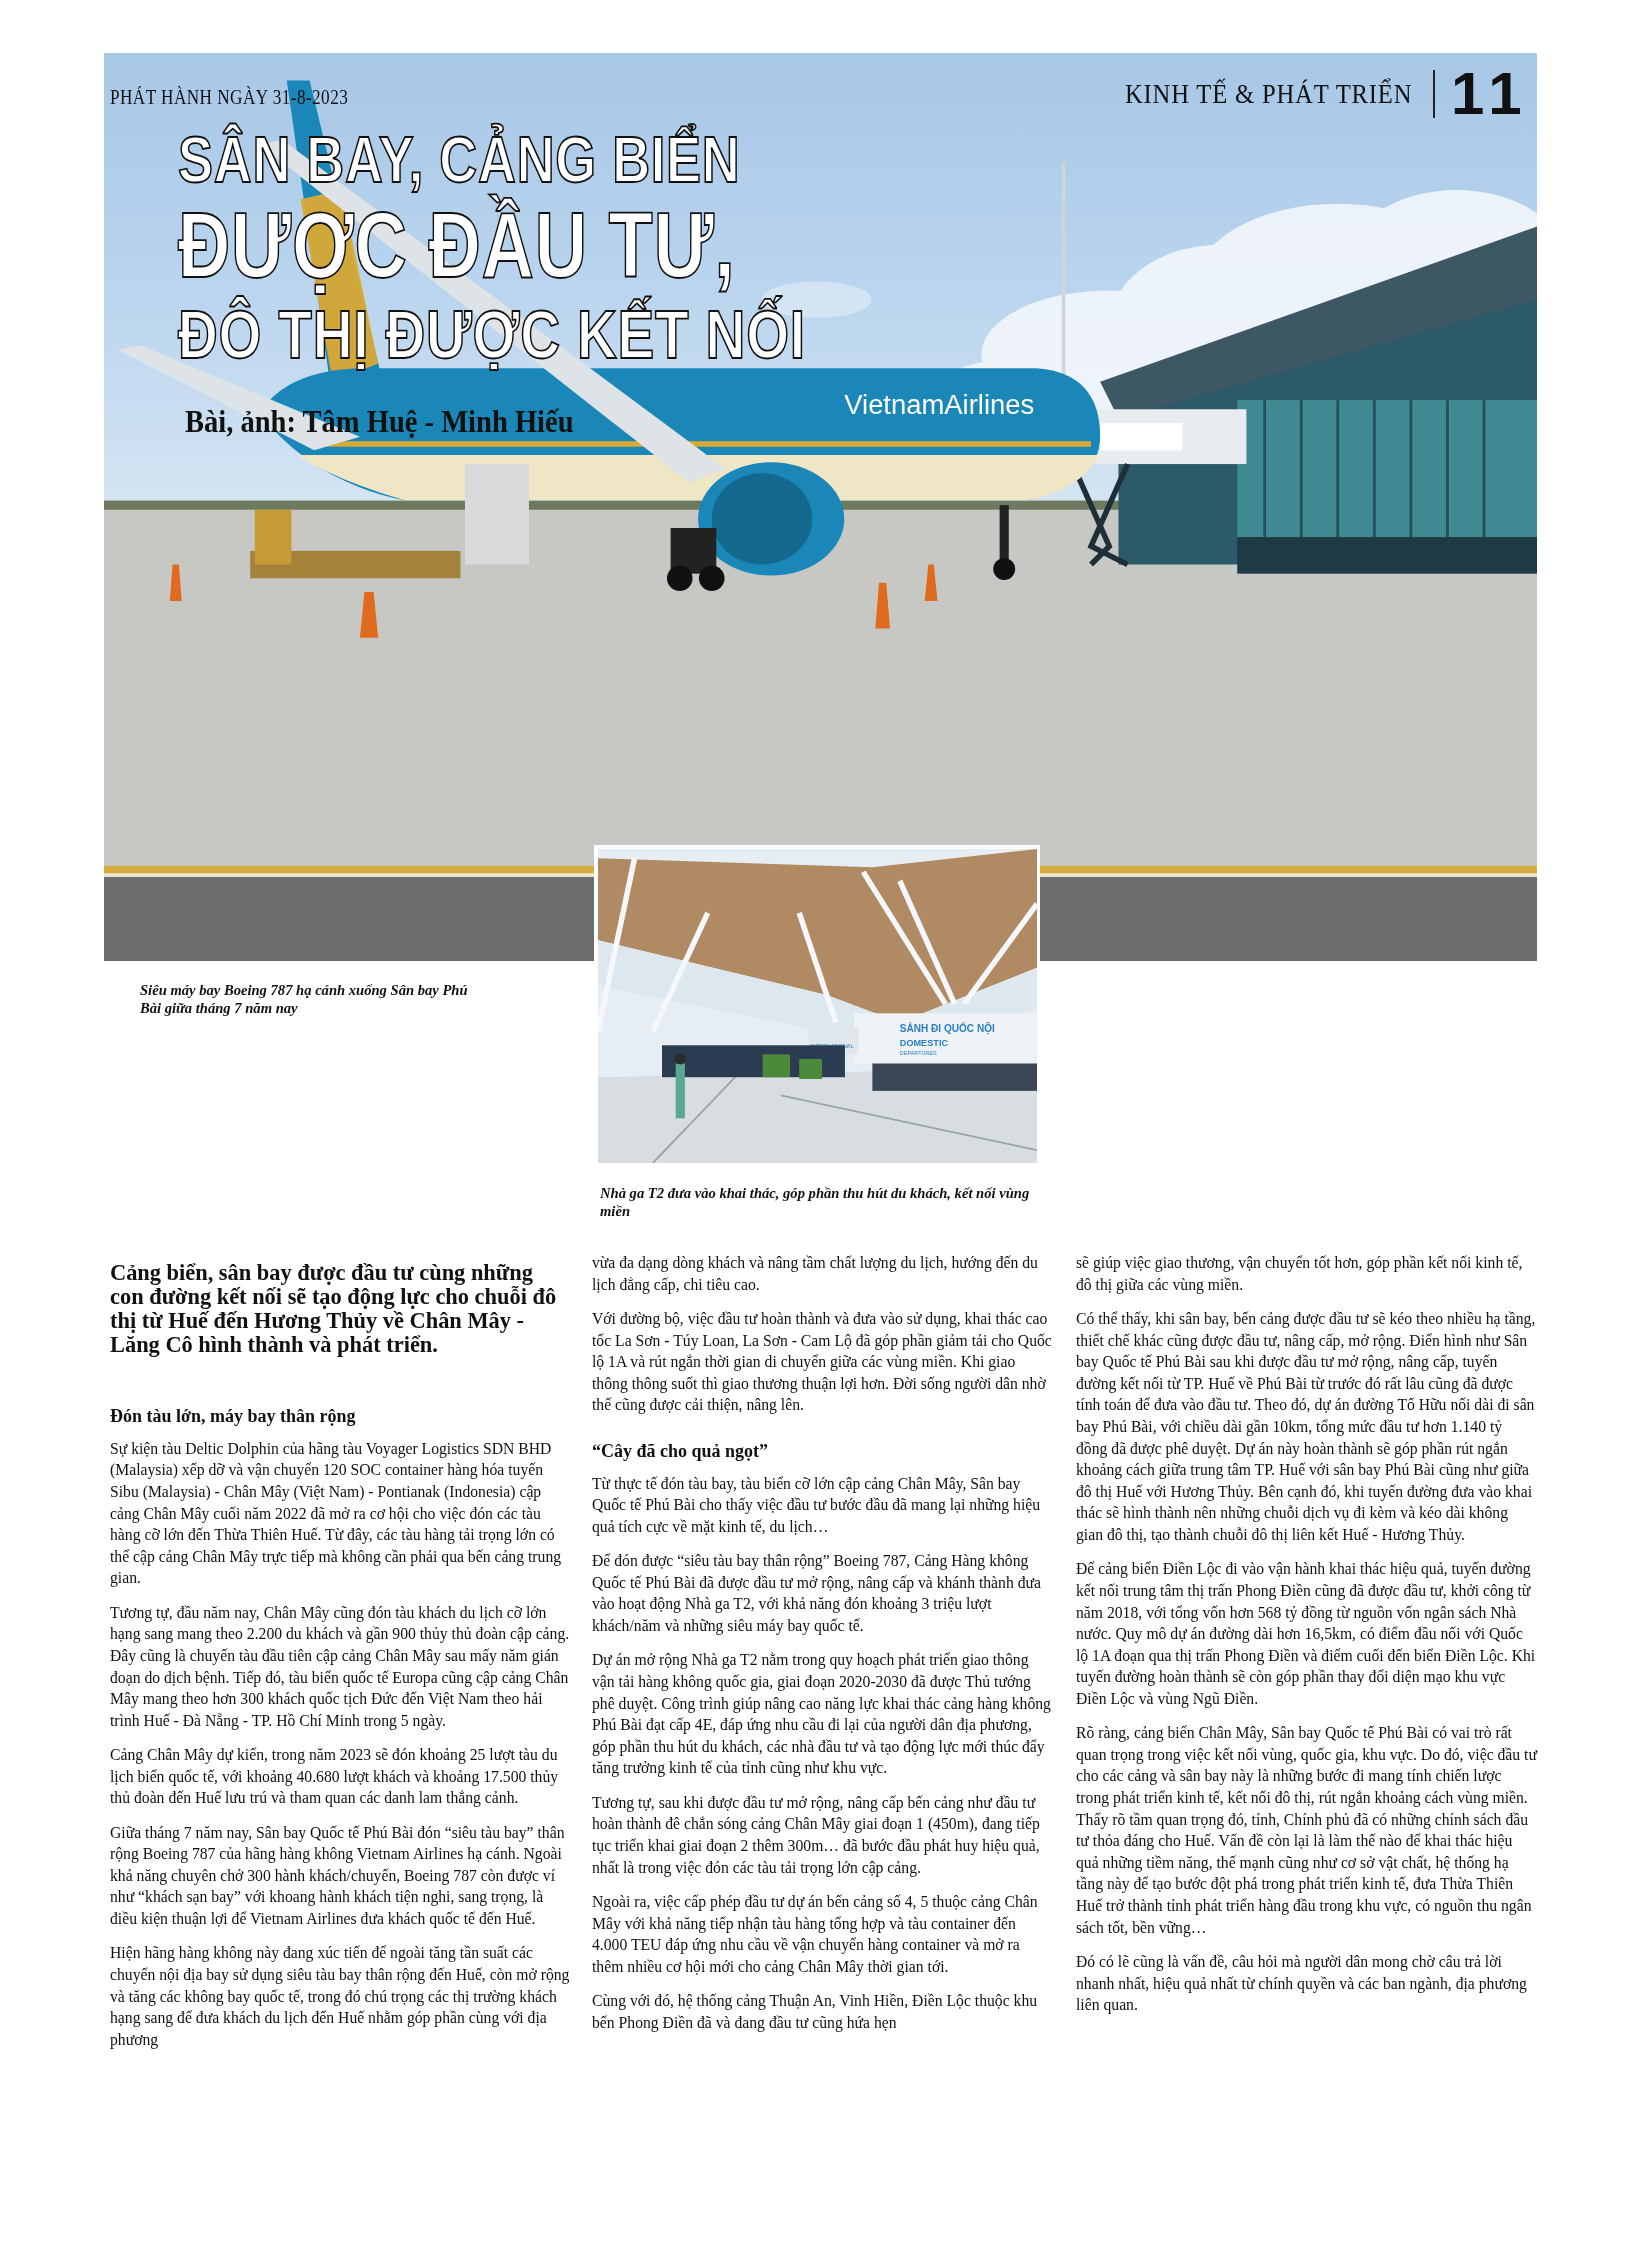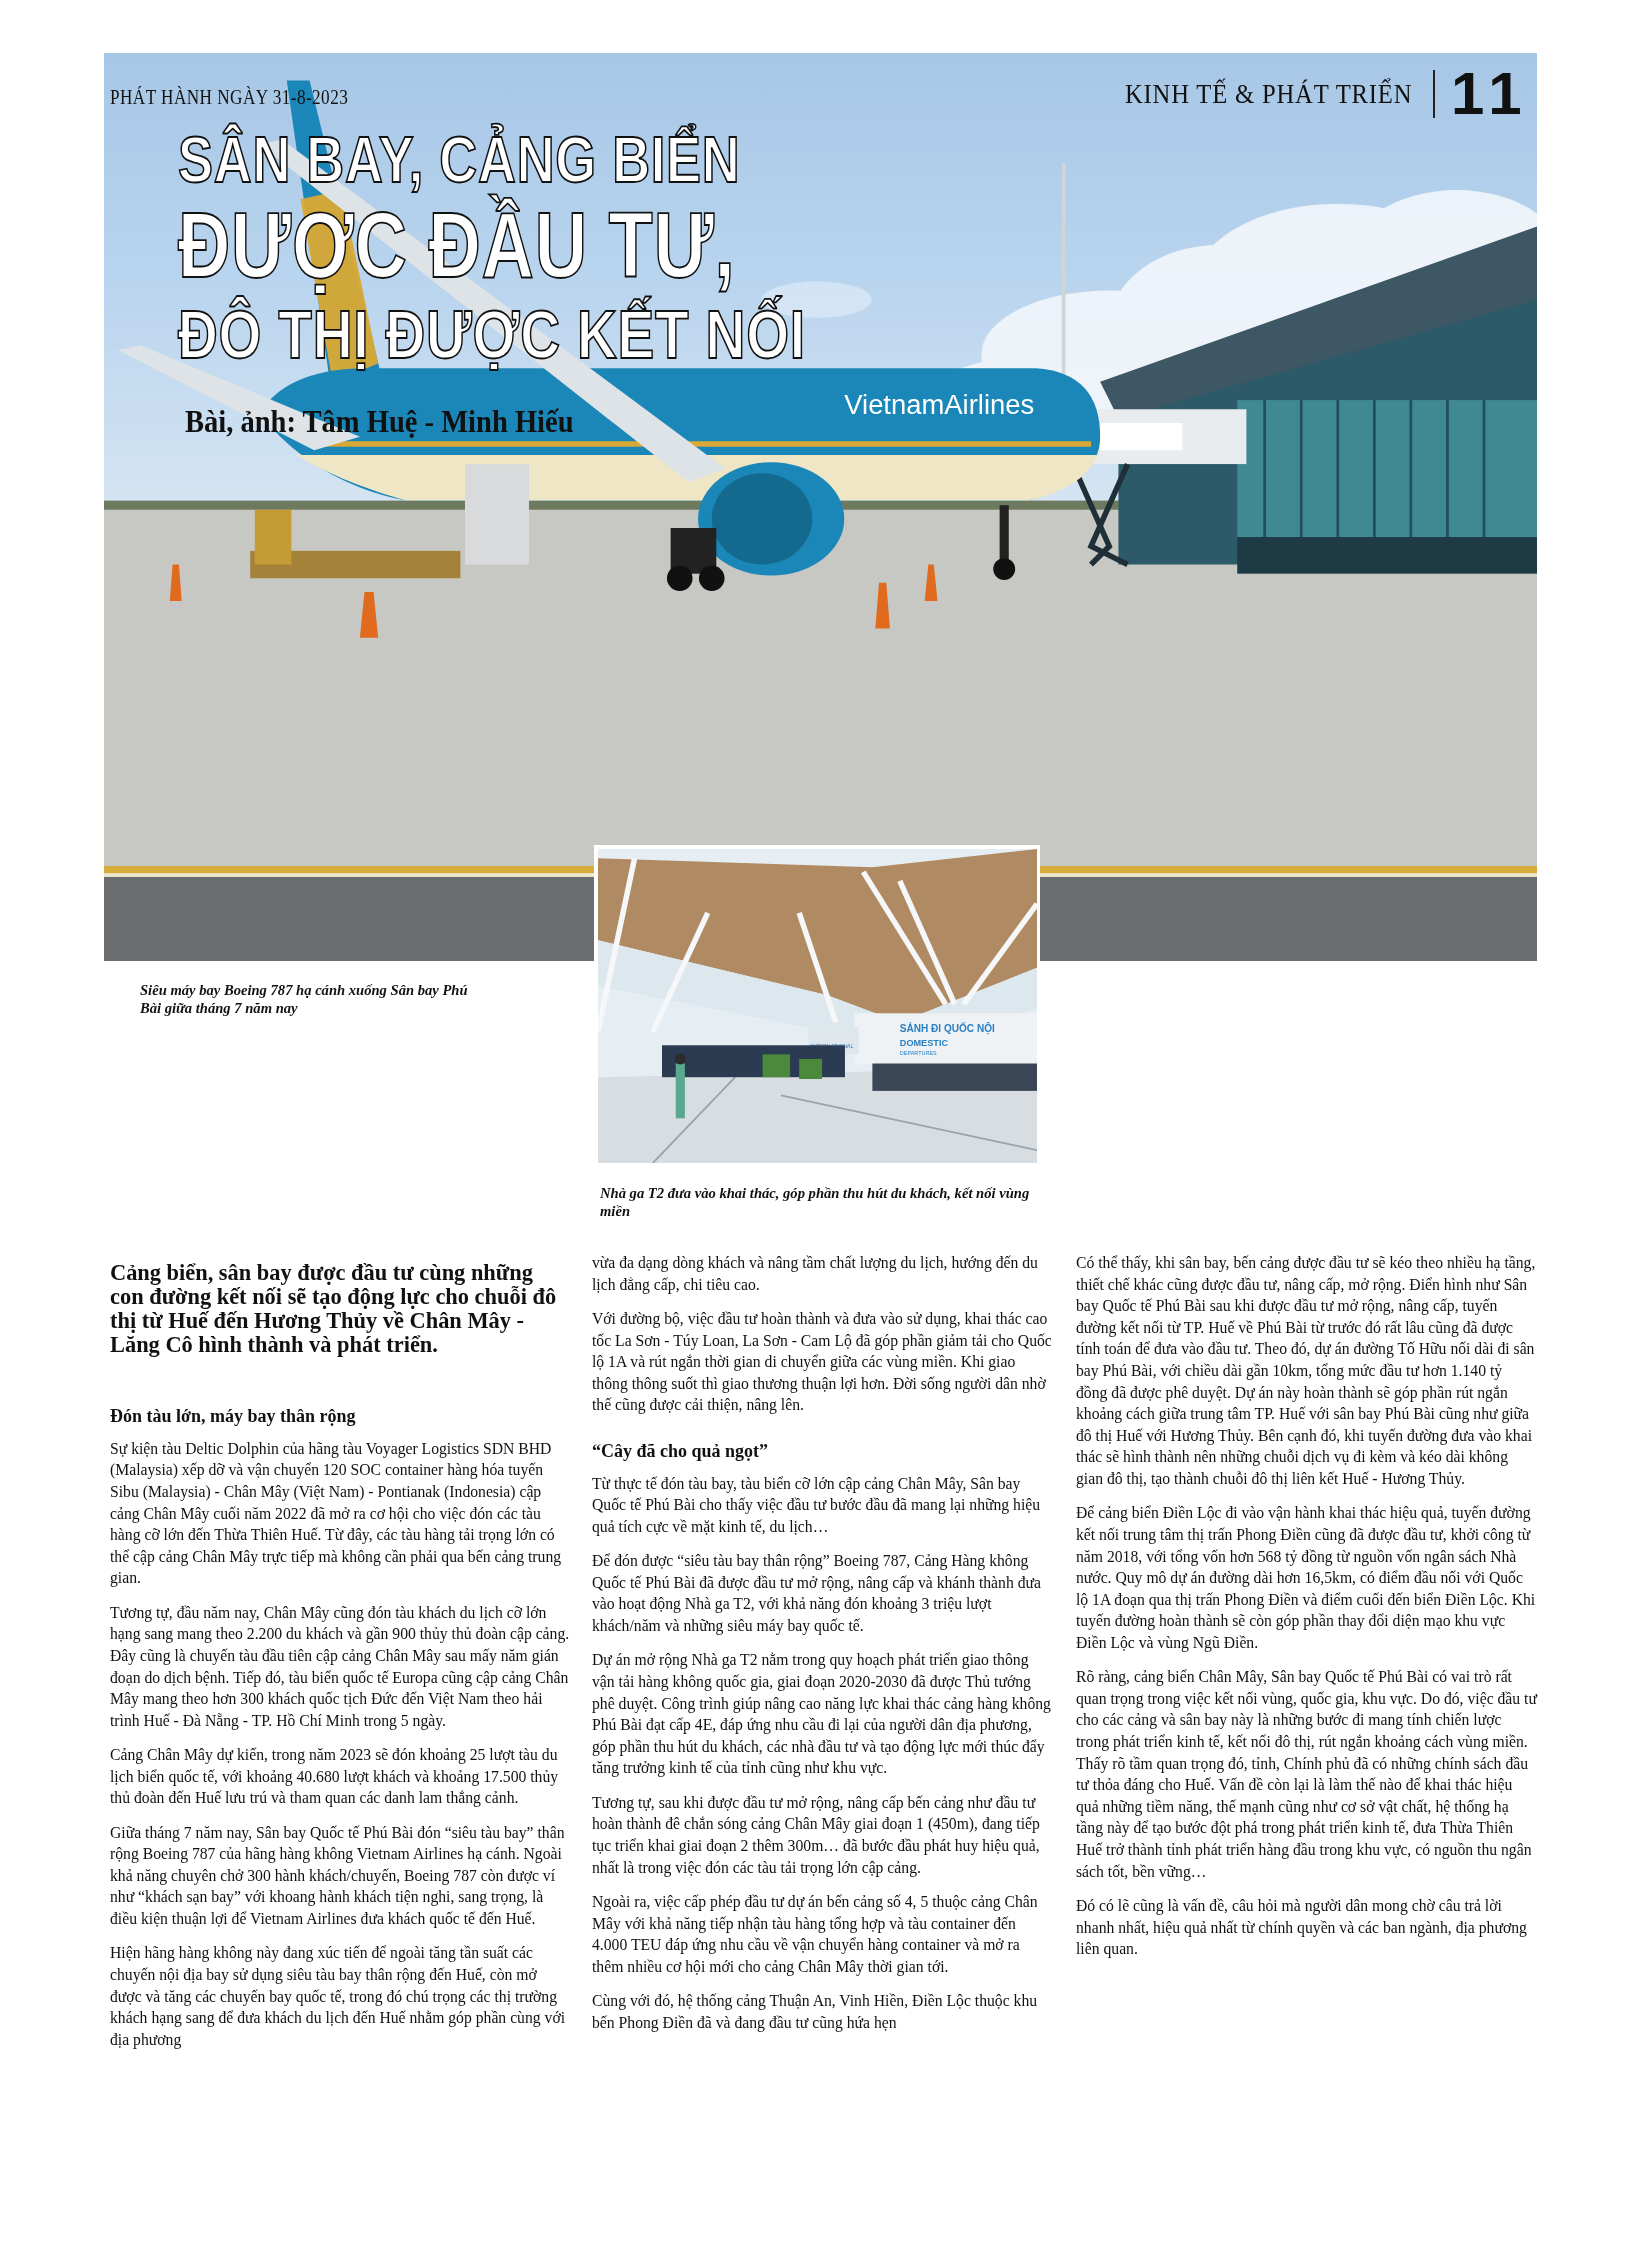--- a/index.html
+++ b/index.html
@@ -179,34 +179,35 @@
 <div class="caption caption-hero">Siêu máy bay Boeing 787 hạ cánh xuống Sân bay Phú Bài giữa tháng 7 năm nay</div>
 <div class="caption caption-inset">Nhà ga T2 đưa vào khai thác, góp phần thu hút du khách, kết nối vùng miền</div>
 
 <div class="col col1">
   <p class="lede">Cảng biển, sân bay được đầu tư cùng những con đường kết nối sẽ tạo động lực cho chuỗi đô thị từ Huế đến Hương Thủy về Chân Mây - Lăng Cô hình thành và phát triển.</p>
   <p class="subhead">Đón tàu lớn, máy bay thân rộng</p>
   <p>Sự kiện tàu Deltic Dolphin của hãng tàu Voyager Logistics SDN BHD (Malaysia) xếp dỡ và vận chuyển 120 SOC container hàng hóa tuyến Sibu (Malaysia) - Chân Mây (Việt Nam) - Pontianak (Indonesia) cập cảng Chân Mây cuối năm 2022 đã mở ra cơ hội cho việc đón các tàu hàng cỡ lớn đến Thừa Thiên Huế. Từ đây, các tàu hàng tải trọng lớn có thể cập cảng Chân Mây trực tiếp mà không cần phải qua bến cảng trung gian.</p>
   <p>Tương tự, đầu năm nay, Chân Mây cũng đón tàu khách du lịch cỡ lớn hạng sang mang theo 2.200 du khách và gần 900 thủy thủ đoàn cập cảng. Đây cũng là chuyến tàu đầu tiên cập cảng Chân Mây sau mấy năm gián đoạn do dịch bệnh. Tiếp đó, tàu biển quốc tế Europa cũng cập cảng Chân Mây mang theo hơn 300 khách quốc tịch Đức đến Việt Nam theo hải trình Huế - Đà Nẵng - TP. Hồ Chí Minh trong 5 ngày.</p>
   <p>Cảng Chân Mây dự kiến, trong năm 2023 sẽ đón khoảng 25 lượt tàu du lịch biển quốc tế, với khoảng 40.680 lượt khách và khoảng 17.500 thủy thủ đoàn đến Huế lưu trú và tham quan các danh lam thắng cảnh.</p>
   <p>Giữa tháng 7 năm nay, Sân bay Quốc tế Phú Bài đón “siêu tàu bay” thân rộng Boeing 787 của hãng hàng không Vietnam Airlines hạ cánh. Ngoài khả năng chuyên chở 300 hành khách/chuyến, Boeing 787 còn được ví như “khách sạn bay” với khoang hành khách tiện nghi, sang trọng, là điều kiện thuận lợi để Vietnam Airlines đưa khách quốc tế đến Huế.</p>
-  <p>Hiện hãng hàng không này đang xúc tiến để ngoài tăng tần suất các chuyến nội địa bay sử dụng siêu tàu bay thân rộng đến Huế, còn mở được và tăng các chuyến bay quốc tế, trong đó chú trọng các thị trường khách hạng sang để đưa khách du lịch đến Huế nhằm góp phần cùng với địa phương</p>
+  <p>Hiện hãng hàng không này đang xúc tiến để ngoài tăng tần suất các chuyến nội địa bay sử dụng siêu tàu bay thân rộng đến Huế, còn mở rộng và tăng các không bay quốc tế, trong đó chú trọng các thị trường khách hạng sang để đưa khách du lịch đến Huế nhằm góp phần cùng với địa phương</p>
 </div>
 
 <div class="col col2">
   <p>vừa đa dạng dòng khách và nâng tầm chất lượng du lịch, hướng đến du lịch đẳng cấp, chi tiêu cao.</p>
   <p>Với đường bộ, việc đầu tư hoàn thành và đưa vào sử dụng, khai thác cao tốc La Sơn - Túy Loan, La Sơn - Cam Lộ đã góp phần giảm tải cho Quốc lộ 1A và rút ngắn thời gian di chuyển giữa các vùng miền. Khi giao thông thông suốt thì giao thương thuận lợi hơn. Đời sống người dân nhờ thế cũng được cải thiện, nâng lên.</p>
   <p class="subhead">“Cây đã cho quả ngọt”</p>
   <p>Từ thực tế đón tàu bay, tàu biển cỡ lớn cập cảng Chân Mây, Sân bay Quốc tế Phú Bài cho thấy việc đầu tư bước đầu đã mang lại những hiệu quả tích cực về mặt kinh tế, du lịch…</p>
   <p>Để đón được “siêu tàu bay thân rộng” Boeing 787, Cảng Hàng không Quốc tế Phú Bài đã được đầu tư mở rộng, nâng cấp và khánh thành đưa vào hoạt động Nhà ga T2, với khả năng đón khoảng 3 triệu lượt khách/năm và những siêu máy bay quốc tế.</p>
   <p>Dự án mở rộng Nhà ga T2 nằm trong quy hoạch phát triển giao thông vận tải hàng không quốc gia, giai đoạn 2020-2030 đã được Thủ tướng phê duyệt. Công trình giúp nâng cao năng lực khai thác cảng hàng không Phú Bài đạt cấp 4E, đáp ứng nhu cầu đi lại của người dân địa phương, góp phần thu hút du khách, các nhà đầu tư và tạo động lực mới thúc đẩy tăng trưởng kinh tế của tỉnh cũng như khu vực.</p>
   <p>Tương tự, sau khi được đầu tư mở rộng, nâng cấp bến cảng như đầu tư hoàn thành đê chắn sóng cảng Chân Mây giai đoạn 1 (450m), đang tiếp tục triển khai giai đoạn 2 thêm 300m… đã bước đầu phát huy hiệu quả, nhất là trong việc đón các tàu tải trọng lớn cập cảng.</p>
   <p>Ngoài ra, việc cấp phép đầu tư dự án bến cảng số 4, 5 thuộc cảng Chân Mây với khả năng tiếp nhận tàu hàng tổng hợp và tàu container đến 4.000 TEU đáp ứng nhu cầu về vận chuyển hàng container và mở ra thêm nhiều cơ hội mới cho cảng Chân Mây thời gian tới.</p>
   <p>Cùng với đó, hệ thống cảng Thuận An, Vinh Hiền, Điền Lộc thuộc khu bến Phong Điền đã và đang đầu tư cũng hứa hẹn</p>
 </div>
 
 <div class="col col3">
+  <p>sẽ giúp việc giao thương, vận chuyển tốt hơn, góp phần kết nối kinh tế, đô thị giữa các vùng miền.</p>
   <p>Có thể thấy, khi sân bay, bến cảng được đầu tư sẽ kéo theo nhiều hạ tầng, thiết chế khác cũng được đầu tư, nâng cấp, mở rộng. Điển hình như Sân bay Quốc tế Phú Bài sau khi được đầu tư mở rộng, nâng cấp, tuyến đường kết nối từ TP. Huế về Phú Bài từ trước đó rất lâu cũng đã được tính toán để đưa vào đầu tư. Theo đó, dự án đường Tố Hữu nối dài đi sân bay Phú Bài, với chiều dài gần 10km, tổng mức đầu tư hơn 1.140 tỷ đồng đã được phê duyệt. Dự án này hoàn thành sẽ góp phần rút ngắn khoảng cách giữa trung tâm TP. Huế với sân bay Phú Bài cũng như giữa đô thị Huế với Hương Thủy. Bên cạnh đó, khi tuyến đường đưa vào khai thác sẽ hình thành nên những chuỗi dịch vụ đi kèm và kéo dài không gian đô thị, tạo thành chuỗi đô thị liên kết Huế - Hương Thủy.</p>
   <p>Để cảng biển Điền Lộc đi vào vận hành khai thác hiệu quả, tuyến đường kết nối trung tâm thị trấn Phong Điền cũng đã được đầu tư, khởi công từ năm 2018, với tổng vốn hơn 568 tỷ đồng từ nguồn vốn ngân sách Nhà nước. Quy mô dự án đường dài hơn 16,5km, có điểm đầu nối với Quốc lộ 1A đoạn qua thị trấn Phong Điền và điểm cuối đến biển Điền Lộc. Khi tuyến đường hoàn thành sẽ còn góp phần thay đổi diện mạo khu vực Điền Lộc và vùng Ngũ Điền.</p>
   <p>Rõ ràng, cảng biển Chân Mây, Sân bay Quốc tế Phú Bài có vai trò rất quan trọng trong việc kết nối vùng, quốc gia, khu vực. Do đó, việc đầu tư cho các cảng và sân bay này là những bước đi mang tính chiến lược trong phát triển kinh tế, kết nối đô thị, rút ngắn khoảng cách vùng miền. Thấy rõ tầm quan trọng đó, tỉnh, Chính phủ đã có những chính sách đầu tư thỏa đáng cho Huế. Vấn đề còn lại là làm thế nào để khai thác hiệu quả những tiềm năng, thế mạnh cũng như cơ sở vật chất, hệ thống hạ tầng này để tạo bước đột phá trong phát triển kinh tế, đưa Thừa Thiên Huế trở thành tỉnh phát triển hàng đầu trong khu vực, có nguồn thu ngân sách tốt, bền vững…</p>
   <p>Đó có lẽ cũng là vấn đề, câu hỏi mà người dân mong chờ câu trả lời nhanh nhất, hiệu quả nhất từ chính quyền và các ban ngành, địa phương liên quan.</p>
 </div>
 
 
 </body></html>

